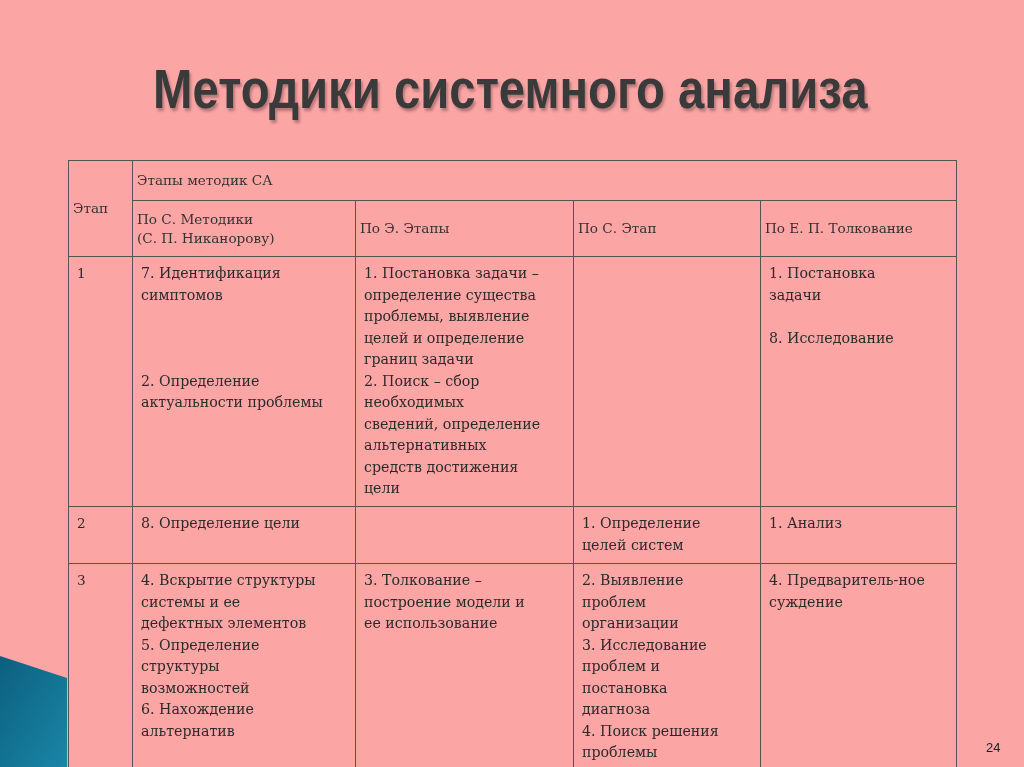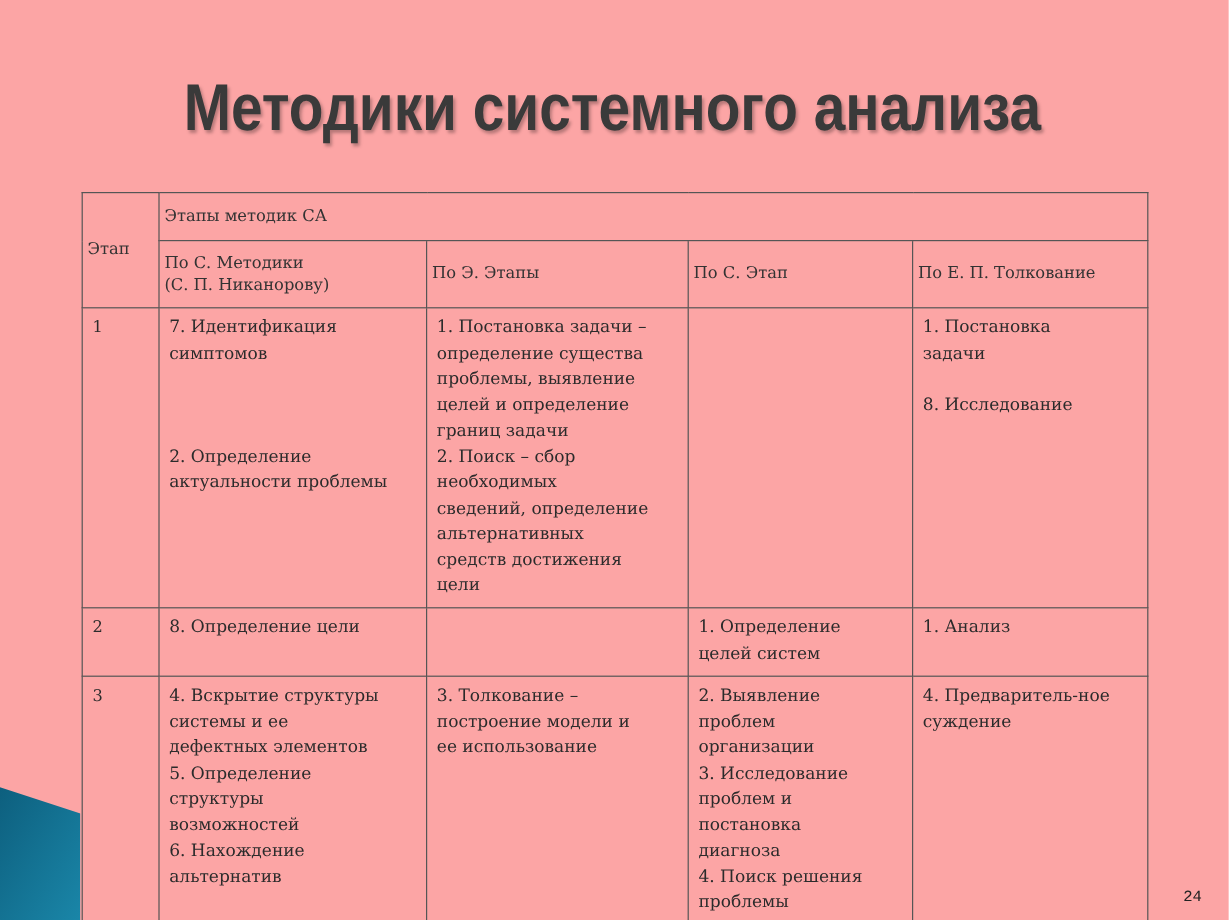--- a/index.html
+++ b/index.html
@@ -37,21 +37,21 @@
       position: absolute;
       left: 0;
       top: 648px;
       width: 67px;
       height: 119px;
     }
     .page-number {
       position: absolute;
       left: 986px;
       top: 740px;
-      font-family: Liberation Mono, monospace;
+      font-family: Liberation Sans, sans-serif;
       font-size: 13px;
       color: #222;
     }
     table.methods {
       position: absolute;
       left: 68px;
       top: 160px;
       width: 888px;
       border-collapse: collapse;
       table-layout: fixed;

